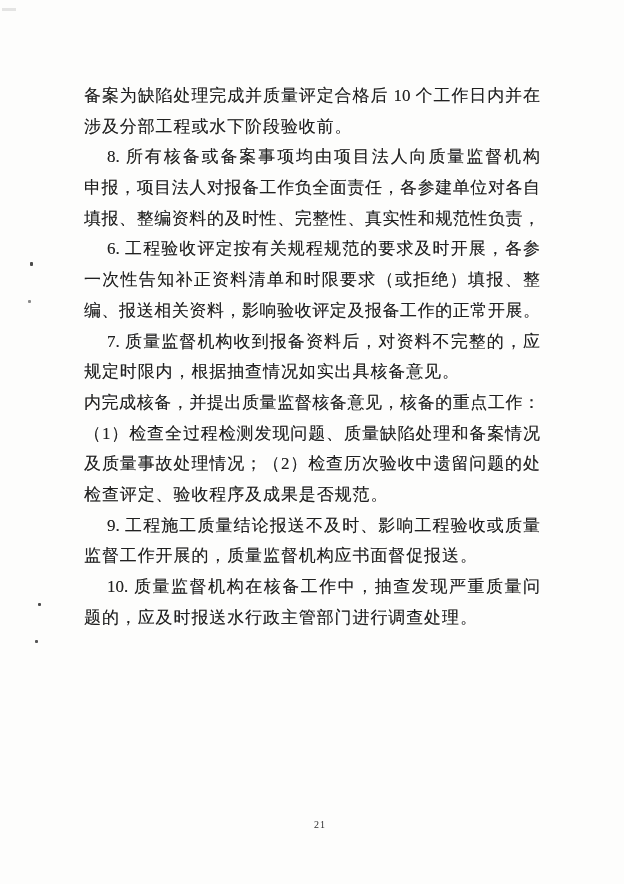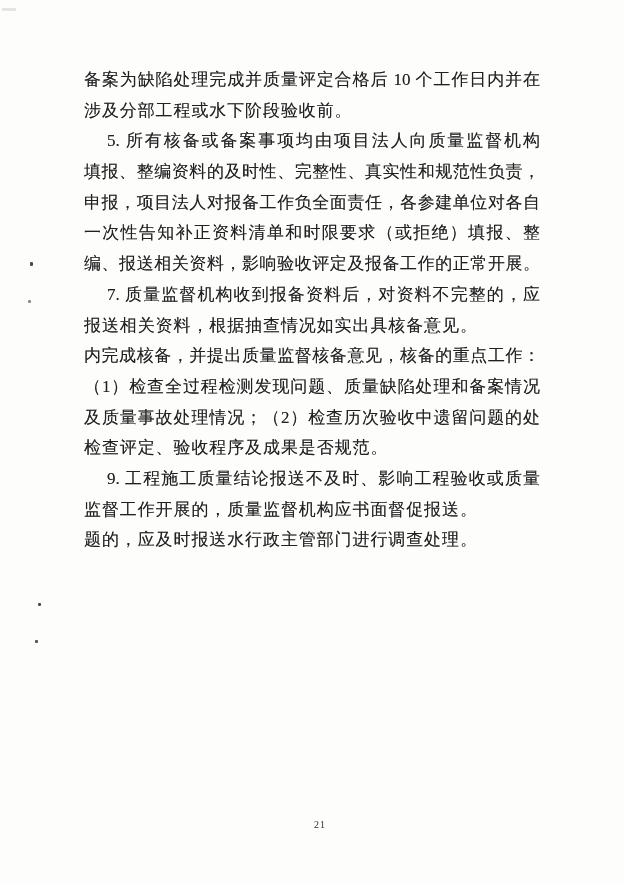--- a/index.html
+++ b/index.html
@@ -11,21 +11,21 @@
     position: relative;
     width: 624px;
     height: 884px;
     background: #fdfdfc;
     overflow: hidden;
     font-family: "Liberation Serif", "DejaVu Serif", serif;
   }
   .text-block {
     position: absolute;
     left: 84px;
-    top: 65px;
+    top: 81px;
     width: 456px;
     color: #212121;
     font-size: 17px;
     line-height: 30.7px;
     text-shadow: 0 0 0.5px rgba(45,45,45,0.45);
   }
   .line {
     height: 30.7px;
     letter-spacing: 0.9px;
     white-space: normal;
@@ -70,33 +70,35 @@
 </style>
 </head>
 <body>
 
 <div class="canvas">
   <div class="edge-smudge"></div>
 
   <div class="text-block">
       <div class="line just">备案为缺陷处理完成并质量评定合格后 10 个工作日内并在</div>
       <div class="line">涉及分部工程或水下阶段验收前。</div>
-      <div class="line indent just">5. 所有核备或备案事项均由项目法人向质量监督机构</div>
+      <div class="line indent just">8. 所有核备或备案事项均由项目法人向质量监督机构</div>
+      <div class="line just">申报，项目法人对报备工作负全面责任，各参建单位对各自</div>
       <div class="line just">填报、整编资料的及时性、完整性、真实性和规范性负责，</div>
-      <div class="line just">申报，项目法人对报备工作负全面责任，各参建单位对各自</div>
+      <div class="line indent just">6. 工程验收评定按有关规程规范的要求及时开展，各参</div>
       <div class="line just">一次性告知补正资料清单和时限要求（或拒绝）填报、整</div>
       <div class="line just">编、报送相关资料，影响验收评定及报备工作的正常开展。</div>
       <div class="line indent just">7. 质量监督机构收到报备资料后，对资料不完整的，应</div>
-      <div class="line">报送相关资料，根据抽查情况如实出具核备意见。</div>
+      <div class="line">规定时限内，根据抽查情况如实出具核备意见。</div>
       <div class="line just">内完成核备，并提出质量监督核备意见，核备的重点工作：</div>
       <div class="line just">（1）检查全过程检测发现问题、质量缺陷处理和备案情况</div>
       <div class="line just">及质量事故处理情况；（2）检查历次验收中遗留问题的处</div>
       <div class="line">检查评定、验收程序及成果是否规范。</div>
       <div class="line indent just">9. 工程施工质量结论报送不及时、影响工程验收或质量</div>
       <div class="line">监督工作开展的，质量监督机构应书面督促报送。</div>
+      <div class="line indent just">10. 质量监督机构在核备工作中，抽查发现严重质量问</div>
       <div class="line">题的，应及时报送水行政主管部门进行调查处理。</div>
     </div>
 
   <div class="speck s1"></div>
   <div class="speck s2"></div>
   <div class="speck s3"></div>
   <div class="speck s4"></div>
 
   <div class="page-number">21</div>
 </div>

